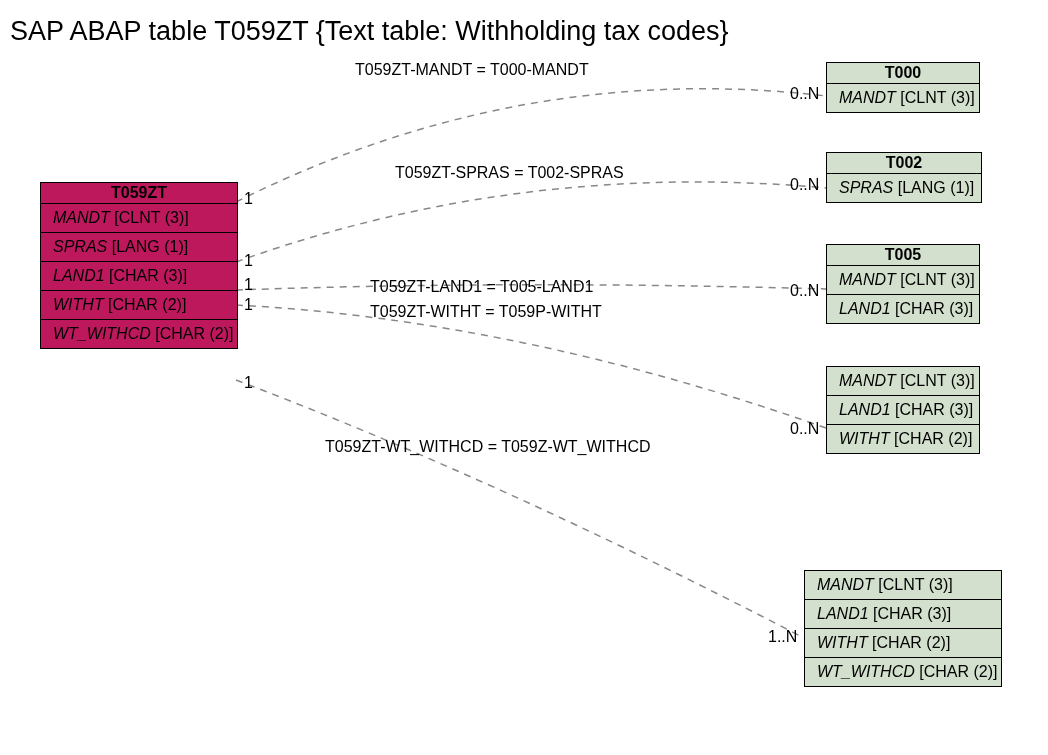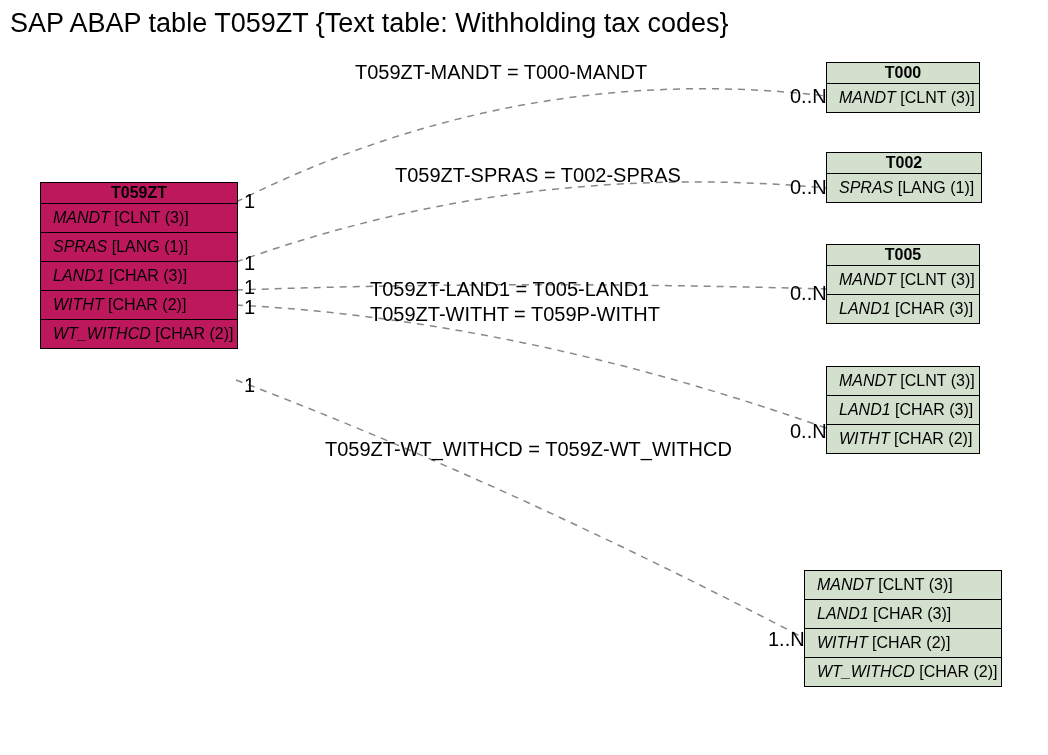--- a/index.html
+++ b/index.html
@@ -1,25 +1,25 @@
 <!DOCTYPE html>
 <html><head>
 <meta charset="utf-8">
 <style>
   html,body{margin:0;padding:0;font-family:Helvetica,Arial,sans-serif;background:#fff;color:#000}
   .canvas{position:relative;width:1048px;height:755px;background:#fff}
-  .title{position:absolute;left:10px;top:8px;font-size:27px}
+  .title{position:absolute;left:10px;top:16px;font-size:27px}
   .entity{position:absolute;border:1px solid #000;font-size:16px}
   .entity .hdr{font-weight:bold;text-align:center;padding:1px 12px;border-bottom:1px solid #000}
   .entity .row{padding:5px 12px;border-bottom:1px solid #000;white-space:nowrap}
   .entity .row:last-child{border-bottom:none}
   .entity .row .fn{font-style:italic;}
   .src{background:#be185d}
   .tgt{background:#d3e0cd}
-  .lbl{position:absolute;font-size:20px;white-space:nowrap}
+  .lbl{position:absolute;font-size:16px;white-space:nowrap}
   svg.edges{position:absolute;left:0;top:0;width:1048px;height:755px;pointer-events:none}
   svg.edges path{stroke:#888;stroke-width:1.5;stroke-dasharray:7 6;fill:none}
 </style>
 </head>
 <body>
 <div class="canvas">
 
 <div class="title">SAP ABAP table T059ZT {Text table: Withholding tax codes}</div>
 
 <svg class="edges">

